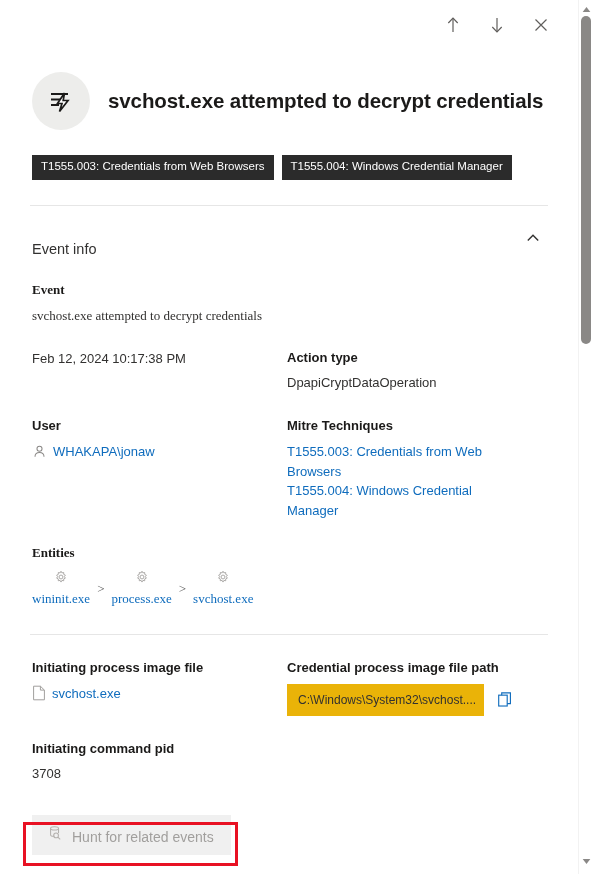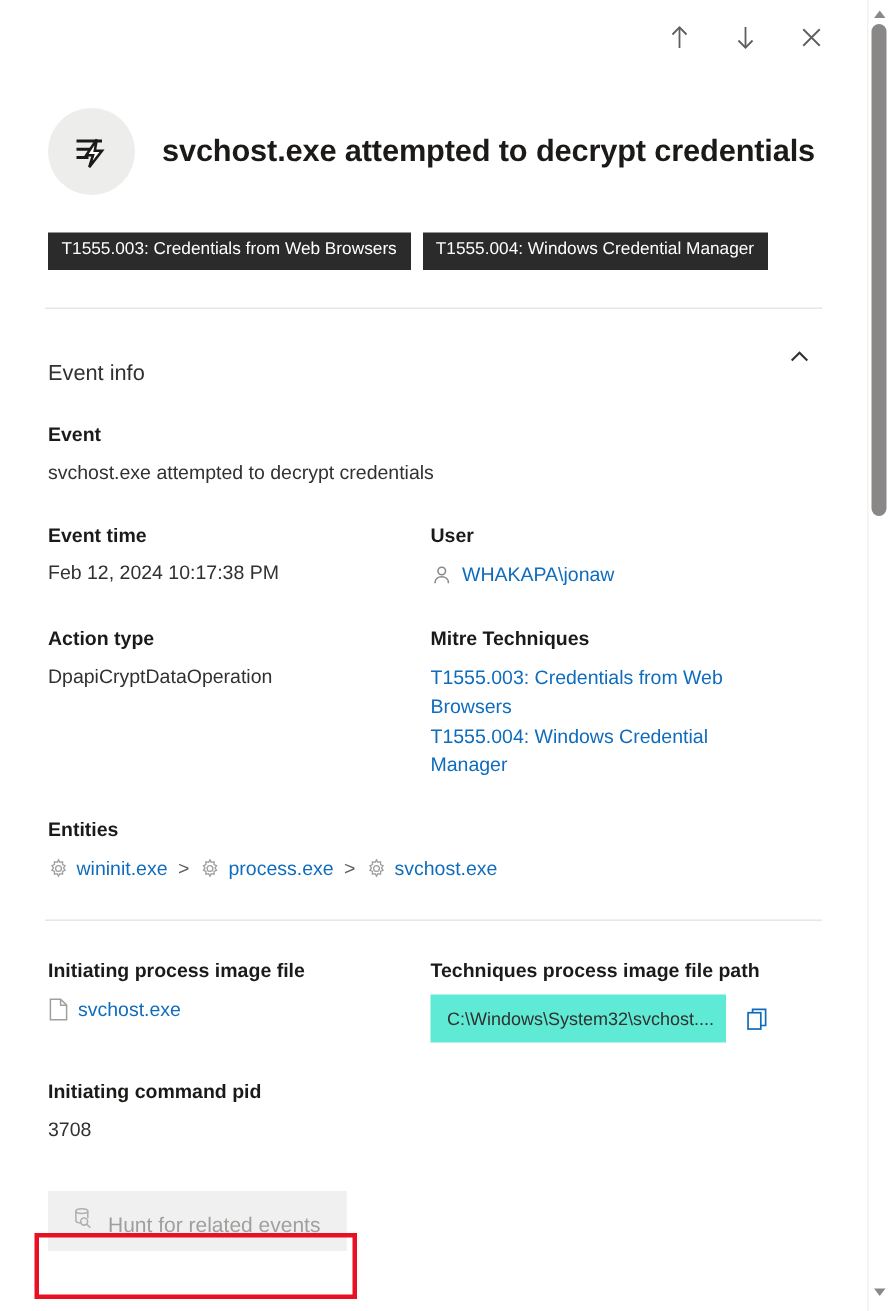--- a/index.html
+++ b/index.html
@@ -116,21 +116,21 @@
   }
   .chev { width: 26px; height: 20px; display:flex; align-items:center; justify-content:center; }
 
   
   .grid {
     display: grid;
     grid-template-columns: 255px 1fr;
     padding-left: 2px;
   }
   .cell { padding-top: 25px; padding-right: 14px; }
-  .cell.full { grid-column: 1 / -1; }
+  .cell.full { grid-column: 1 / -1; font-family: Liberation Serif, serif; }
 
   .flabel {
     font-size: 13px;
     font-weight: bold;
     color: #1b1a19;
     margin-bottom: 9px;
   }
   .fvalue {
     font-size: 13px;
     color: #323130;
@@ -154,27 +154,27 @@
   .mitre-links { display: flex; flex-direction: column; }
   .mitre-links .link { max-width: 215px; }
 
   
   .entities {
     display: flex;
     align-items: center;
     flex-wrap: wrap;
     gap: 5px;
   }
-  .ent-item { display: flex; align-items: center; gap: 5px; }
+  .ent-item { display: flex; align-items: center; gap: 5px; flex-direction: column; }
   .ent-sep { color: #5e5e5e; font-size: 13px; margin: 0 2px; }
 
   
   .copyrow { display: flex; align-items: center; gap: 11px; }
   .ro-box {
-    background: #5eead4;
+    background: #eab308;
     border: none;
     font-family: "Liberation Sans", sans-serif;
     font-size: 12px;
     color: #323130;
     padding: 9px 11px;
     width: 197px;
     white-space: nowrap;
     overflow: hidden;
     text-overflow: clip;
   }
@@ -299,41 +299,40 @@
       </div>
 
       <div class="grid">
 
         <div class="cell full">
           <div class="flabel">Event</div>
           <div class="fvalue">svchost.exe attempted to decrypt credentials</div>
         </div>
 
         <div class="cell">
-          <div class="flabel">Event time</div>
           <div class="fvalue">Feb 12, 2024 10:17:38 PM</div>
+        </div>
+
+        <div class="cell">
+          <div class="flabel">Action type</div>
+          <div class="fvalue">DpapiCryptDataOperation</div>
         </div>
 
         <div class="cell">
           <div class="flabel">User</div>
           <div class="icon-line">
             <svg width="15" height="15" viewBox="0 0 16 16" aria-hidden="true">
               <circle cx="8" cy="5" r="2.7" stroke="#8a8886" stroke-width="1.1" fill="none"></circle>
               <path d="M3.2 13.6 C3.2 10.6 5.4 9.1 8 9.1 C10.6 9.1 12.8 10.6 12.8 13.6" stroke="#8a8886" stroke-width="1.1" fill="none"></path>
             </svg>
             <a class="link">WHAKAPA\jonaw</a>
           </div>
         </div>
 
         <div class="cell">
-          <div class="flabel">Action type</div>
-          <div class="fvalue">DpapiCryptDataOperation</div>
-        </div>
-
-        <div class="cell">
           <div class="flabel">Mitre Techniques</div>
           <div class="mitre-links">
             <a class="link">T1555.003: Credentials from Web Browsers</a>
             <a class="link">T1555.004: Windows Credential Manager</a>
           </div>
         </div>
 
         <div class="cell full">
           <div class="flabel">Entities</div>
           <div class="entities">
@@ -377,21 +376,21 @@
           <div class="icon-line">
             <svg width="14" height="16" viewBox="0 0 14 16" aria-hidden="true">
               <path d="M1.6 1.2 H8.4 L12.4 5.1 V14.8 H1.6 Z" stroke="#a19f9d" stroke-width="1" fill="none"></path>
               <path d="M8.4 1.2 V5.1 H12.4" stroke="#a19f9d" stroke-width="1" fill="none"></path>
             </svg>
             <a class="link">svchost.exe</a>
           </div>
         </div>
 
         <div class="cell">
-          <div class="flabel">Techniques process image file path</div>
+          <div class="flabel">Credential process image file path</div>
           <div class="copyrow">
             <div class="ro-box">C:\Windows\System32\svchost....</div>
             <button class="copy-btn">
               <svg width="17" height="17" viewBox="0 0 18 18" aria-hidden="true">
                 <rect x="1.8" y="4.4" width="9" height="11.5" stroke="#0f6cbd" stroke-width="1.2" fill="#ffffff"></rect>
                 <path d="M5 4.4 V2 H14.2 V13.4 H10.8" stroke="#0f6cbd" stroke-width="1.2" fill="none"></path>
               </svg>
             </button>
           </div>
         </div>

